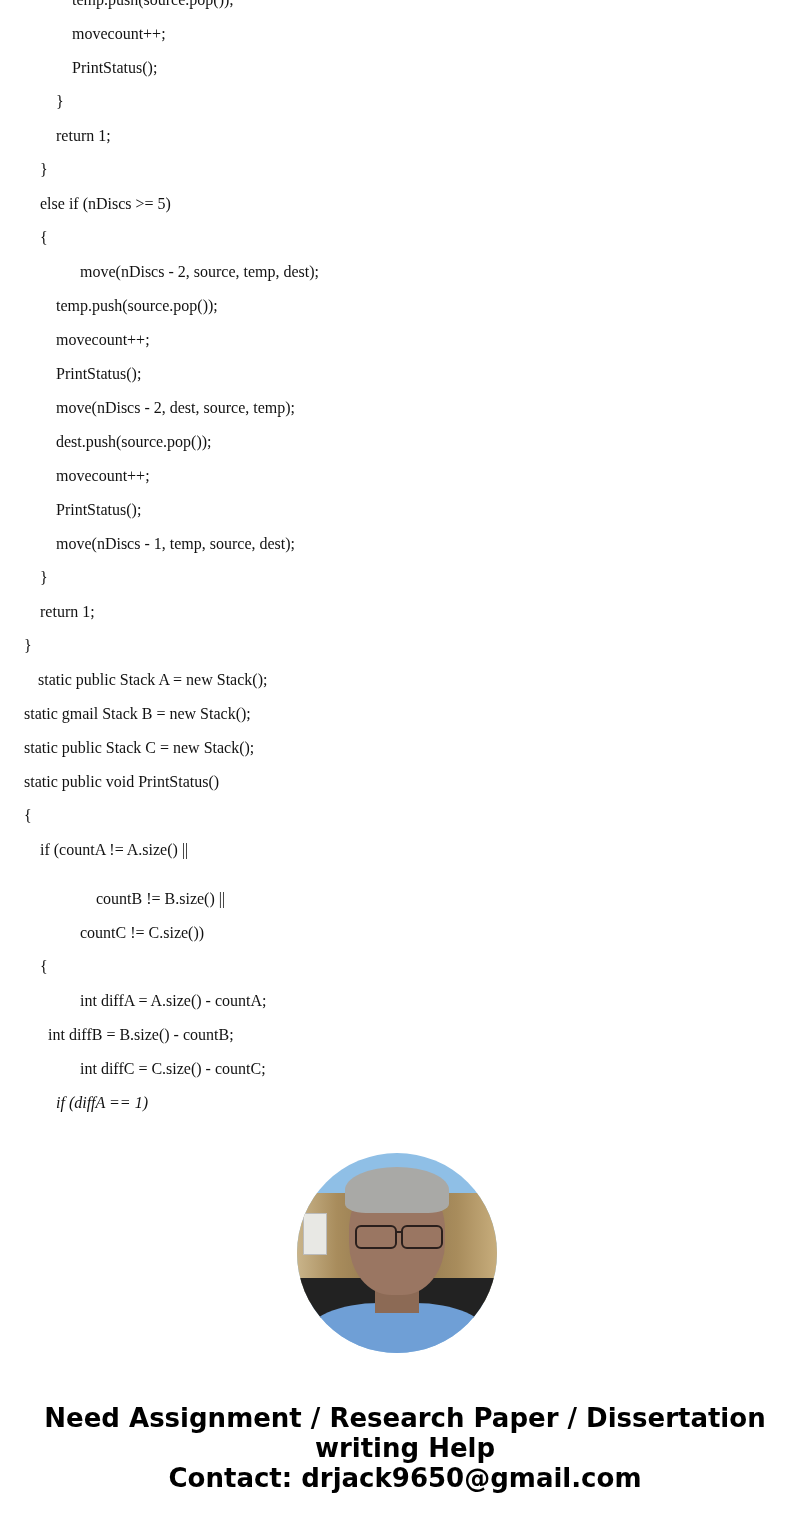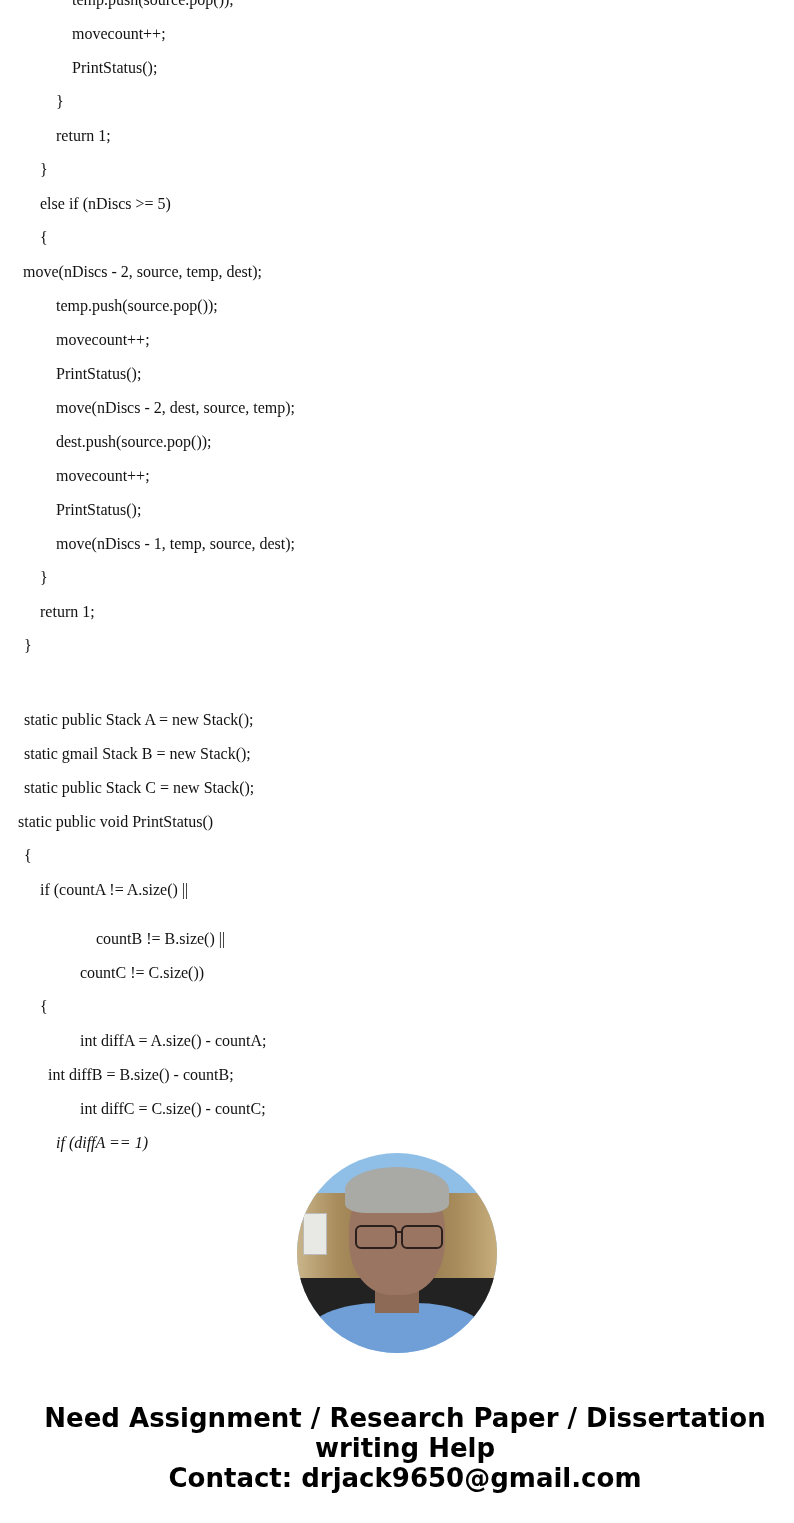--- a/index.html
+++ b/index.html
@@ -109,36 +109,36 @@
 
 <div class="code-block" id="code-block">
     <div class="code-line" style="padding-left: 72px;">temp.push(source.pop());</div>
     <div class="code-line" style="padding-left: 72px;">movecount++;</div>
     <div class="code-line" style="padding-left: 72px;">PrintStatus();</div>
     <div class="code-line" style="padding-left: 56px;">}</div>
     <div class="code-line" style="padding-left: 56px;">return 1;</div>
     <div class="code-line" style="padding-left: 40px;">}</div>
     <div class="code-line" style="padding-left: 40px;">else if (nDiscs &gt;= 5)</div>
     <div class="code-line" style="padding-left: 40px;">{</div>
-    <div class="code-line" style="padding-left: 23px;">move(nDiscs - 2, source, temp, dest);</div>
+    <div class="code-line" style="padding-left: 80px;">move(nDiscs - 2, source, temp, dest);</div>
     <div class="code-line" style="padding-left: 56px;">temp.push(source.pop());</div>
     <div class="code-line" style="padding-left: 56px;">movecount++;</div>
     <div class="code-line" style="padding-left: 56px;">PrintStatus();</div>
     <div class="code-line" style="padding-left: 56px;">move(nDiscs - 2, dest, source, temp);</div>
     <div class="code-line" style="padding-left: 56px;">dest.push(source.pop());</div>
     <div class="code-line" style="padding-left: 56px;">movecount++;</div>
     <div class="code-line" style="padding-left: 56px;">PrintStatus();</div>
     <div class="code-line" style="padding-left: 56px;">move(nDiscs - 1, temp, source, dest);</div>
     <div class="code-line" style="padding-left: 40px;">}</div>
     <div class="code-line" style="padding-left: 40px;">return 1;</div>
     <div class="code-line" style="padding-left: 24px;">}</div>
-    <div class="code-line" style="padding-left: 24px; margin-top: 40px;">static public Stack A = new Stack();</div>
+    <div class="code-line" style="padding-left: 38px;">static public Stack A = new Stack();</div>
     <div class="code-line" style="padding-left: 24px;">static gmail Stack B = new Stack();</div>
     <div class="code-line" style="padding-left: 24px;">static public Stack C = new Stack();</div>
-    <div class="code-line" style="padding-left: 18px;">static public void PrintStatus()</div>
+    <div class="code-line" style="padding-left: 24px;">static public void PrintStatus()</div>
     <div class="code-line" style="padding-left: 24px;">{</div>
     <div class="code-line" style="padding-left: 40px;">if (countA != A.size() ||</div>
     <div class="code-line" style="padding-left: 96px; margin-top: 15px;">countB != B.size() ||</div>
     <div class="code-line" style="padding-left: 80px;">countC != C.size())</div>
     <div class="code-line" style="padding-left: 40px;">{</div>
     <div class="code-line" style="padding-left: 80px;">int diffA = A.size() - countA;</div>
     <div class="code-line" style="padding-left: 40px; margin-left: 8px;">int diffB = B.size() - countB;</div>
     <div class="code-line" style="padding-left: 80px;">int diffC = C.size() - countC;</div>
     <div class="code-line" style="padding-left: 56px; font-style: italic;">if (diffA == 1)</div>
   </div>

